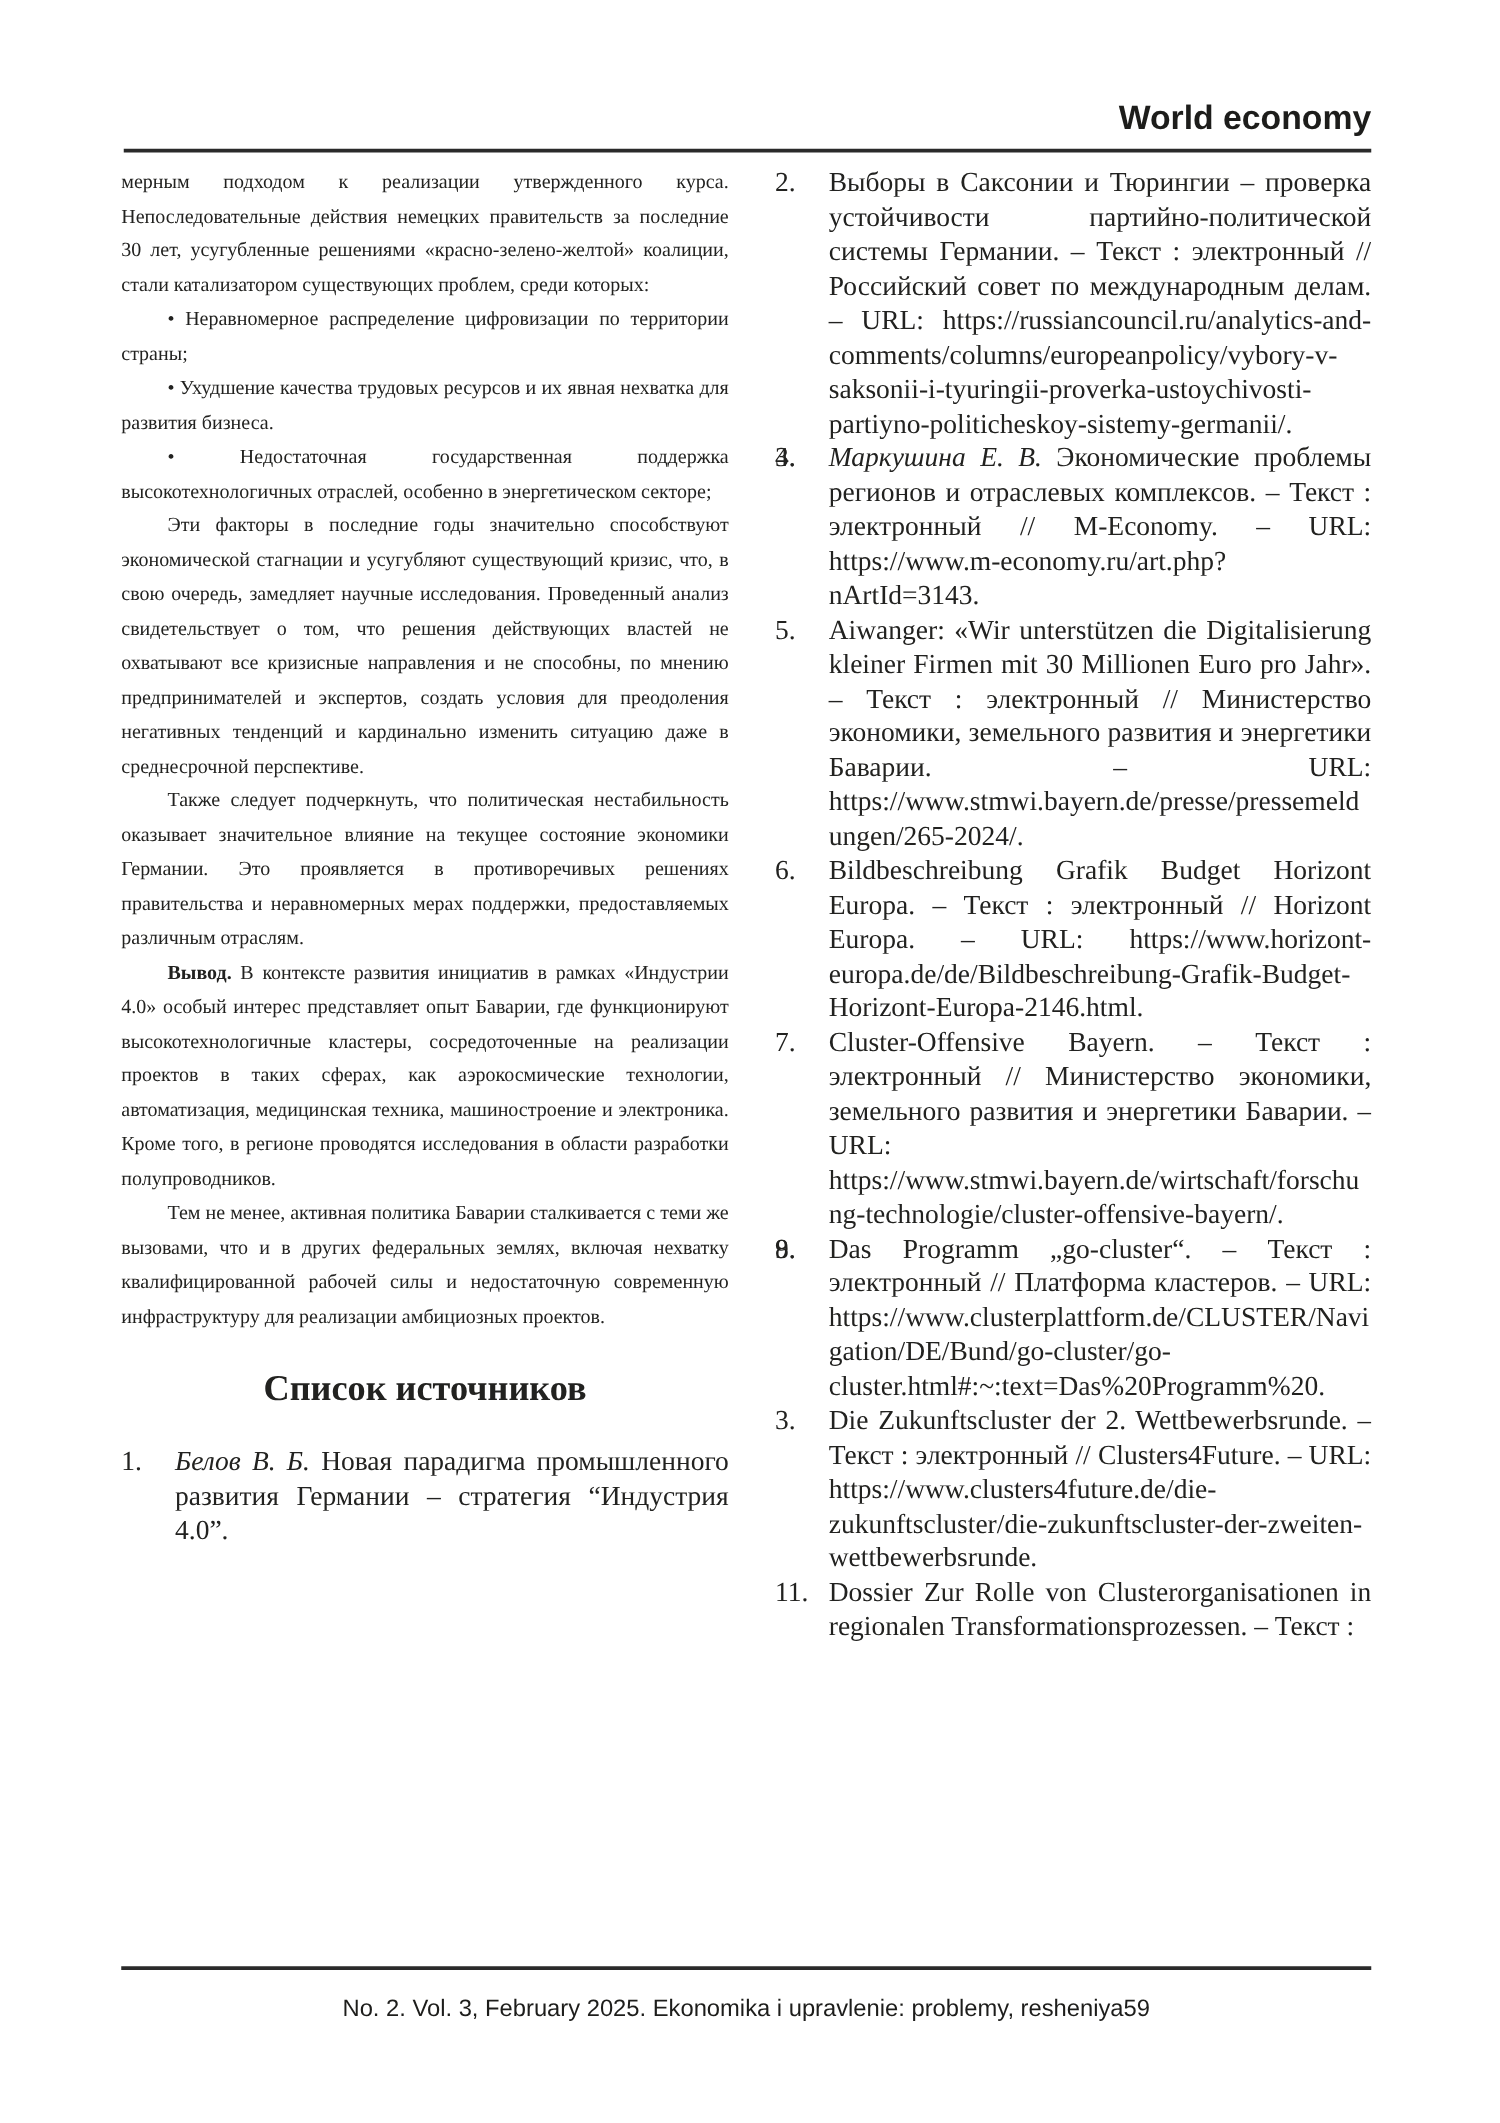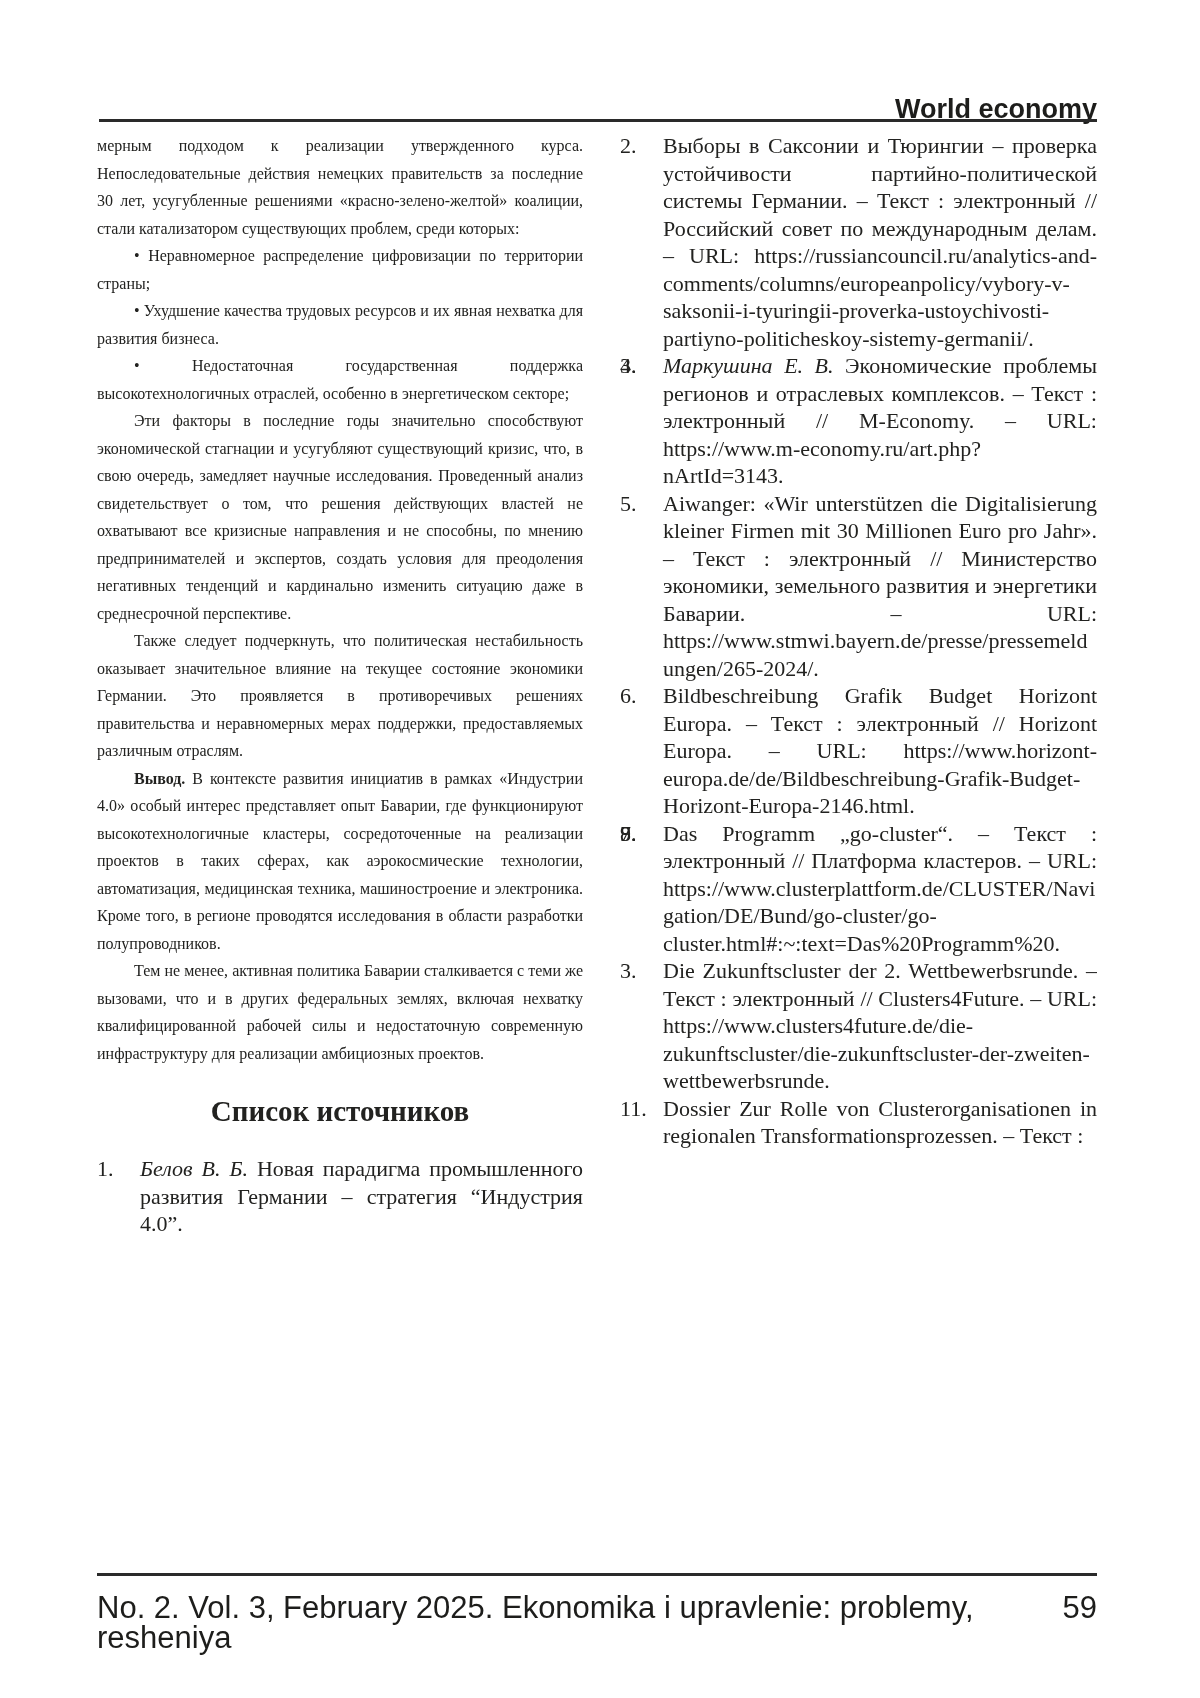--- a/index.html
+++ b/index.html
@@ -3,21 +3,21 @@
 <meta charset="utf-8">
 <style>
   html,body{margin:0;padding:0;background:#e9e9e9;}
   .page{
     position:relative;width:1200px;height:1698px;margin:0 auto;
     background:#ffffff;color:#222220;
     font-family:"Liberation Serif","DejaVu Serif",serif;
     overflow:hidden;
   }
   .running-head{
-    position:absolute;top:94px;left:97px;width:1000px;
+    position:absolute;top:79px;left:97px;width:1000px;
     text-align:right;
     font-family:"Liberation Sans","DejaVu Sans",sans-serif;
     font-weight:bold;font-size:27px;line-height:30px;color:#1d1d1b;
   }
   .header-rule{position:absolute;top:119px;left:99px;width:998px;height:3px;background:#2a2a2a;}
   .columns{
     position:absolute;top:132px;left:97px;width:1000px;height:1438px;
     display:flex;gap:37px;overflow:hidden;
   }
   .col{height:100%;}
@@ -38,21 +38,21 @@
     overflow-wrap:anywhere;hyphens:auto;-webkit-hyphens:auto;
   }
   .ref-num{position:absolute;left:0;top:0;}
   .ref-author{font-style:italic;}
   .par-lead{font-weight:bold;}
   .footer-rule{position:absolute;top:1573px;left:97px;width:1000px;height:3px;background:#2a2a2a;}
   .footer-line{
     position:absolute;top:1593px;left:97px;width:1000px;
     display:flex;justify-content:center;align-items:baseline;
     font-family:"Liberation Sans","DejaVu Sans",sans-serif;
-    font-size:31px;line-height:30px;color:#1d1d1b;
+    font-size:19px;line-height:30px;color:#1d1d1b;
   }
 </style>
 </head>
 <body>
 
 <div class="page">
   <header>
     <div class="running-head">World economy</div>
     <div class="header-rule"></div>
   </header>
@@ -69,21 +69,21 @@
         <p class="body-par indent"><span>Тем не менее, активная политика Баварии сталкивается с теми же вызовами, что и в других федеральных землях, включая нехватку квалифицированной рабочей силы и недостаточную современную инфраструктуру для реализации амбициозных проектов.</span></p>
         <h2 class="refs-heading">Список источников</h2>
         <div class="ref"><span class="ref-num">1.</span><span class="ref-body"><i class="ref-author">Белов В. Б.</i><span> Новая парадигма промышленного развития Германии – стратегия “Индустрия 4.0”.</span></span></div>
       </section>
     <section class="col col-right">
         <div class="ref"><span class="ref-num">2.</span><span class="ref-body"><span>Выборы в Саксонии и Тюрингии – проверка устойчивости партийно-политической системы Германии. – Текст : электронный // Российский совет по международным делам. – URL: https://russiancouncil.ru/analytics-and-comments/columns/europeanpolicy/vybory-v-saksonii-i-tyuringii-proverka-ustoychivosti-partiyno-politicheskoy-sistemy-germanii/.</span></span></div>
         <div class="ref"><span class="ref-num">3.</span></div>
         <div class="ref"><span class="ref-num">4.</span><span class="ref-body"><i class="ref-author">Маркушина Е. В.</i><span> Экономические проблемы регионов и отраслевых комплексов. – Текст : электронный // M-Economy. – URL: https://www.m-economy.ru/art.php?nArtId=3143.</span></span></div>
         <div class="ref"><span class="ref-num">5.</span><span class="ref-body"><span>Aiwanger: «Wir unterstützen die Digitalisierung kleiner Firmen mit 30 Millionen Euro pro Jahr». – Текст : электронный // Министерство экономики, земельного развития и энергетики Баварии. – URL: https://www.stmwi.bayern.de/presse/pressemeldungen/265-2024/.</span></span></div>
         <div class="ref"><span class="ref-num">6.</span><span class="ref-body"><span>Bildbeschreibung Grafik Budget Horizont Europa. – Текст : электронный // Horizont Europa. – URL: https://www.horizont-europa.de/de/Bildbeschreibung-Grafik-Budget-Horizont-Europa-2146.html.</span></span></div>
-        <div class="ref"><span class="ref-num">7.</span></div>
+        <div class="ref"><span class="ref-num">7.</span><span class="ref-body"><span>Cluster-Offensive Bayern. – Текст : электронный // Министерство экономики, земельного развития и энергетики Баварии. – URL: https://www.stmwi.bayern.de/wirtschaft/forschung-technologie/cluster-offensive-bayern/.</span></span></div>
         <div class="ref"><span class="ref-num">8.</span></div>
         <div class="ref"><span class="ref-num">9.</span><span class="ref-body"><span>Das Programm „go-cluster“. – Текст : электронный // Платформа кластеров. – URL: https://www.clusterplattform.de/CLUSTER/Navigation/DE/Bund/go-cluster/go-cluster.html#:~:text=Das%20Programm%20.</span></span></div>
         <div class="ref"><span class="ref-num">3.</span><span class="ref-body"><span>Die Zukunftscluster der 2. Wettbewerbsrunde. – Текст : электронный // Clusters4Future. – URL: https://www.clusters4future.de/die-zukunftscluster/die-zukunftscluster-der-zweiten-wettbewerbsrunde.</span></span></div>
         <div class="ref"><span class="ref-num">11.</span><span class="ref-body"><span>Dossier Zur Rolle von Clusterorganisationen in regionalen Transformationsprozessen. – Текст :</span></span></div>
       </section>
   </main>
 
   <footer>
     <div class="footer-rule"></div>
     <div class="footer-line">

